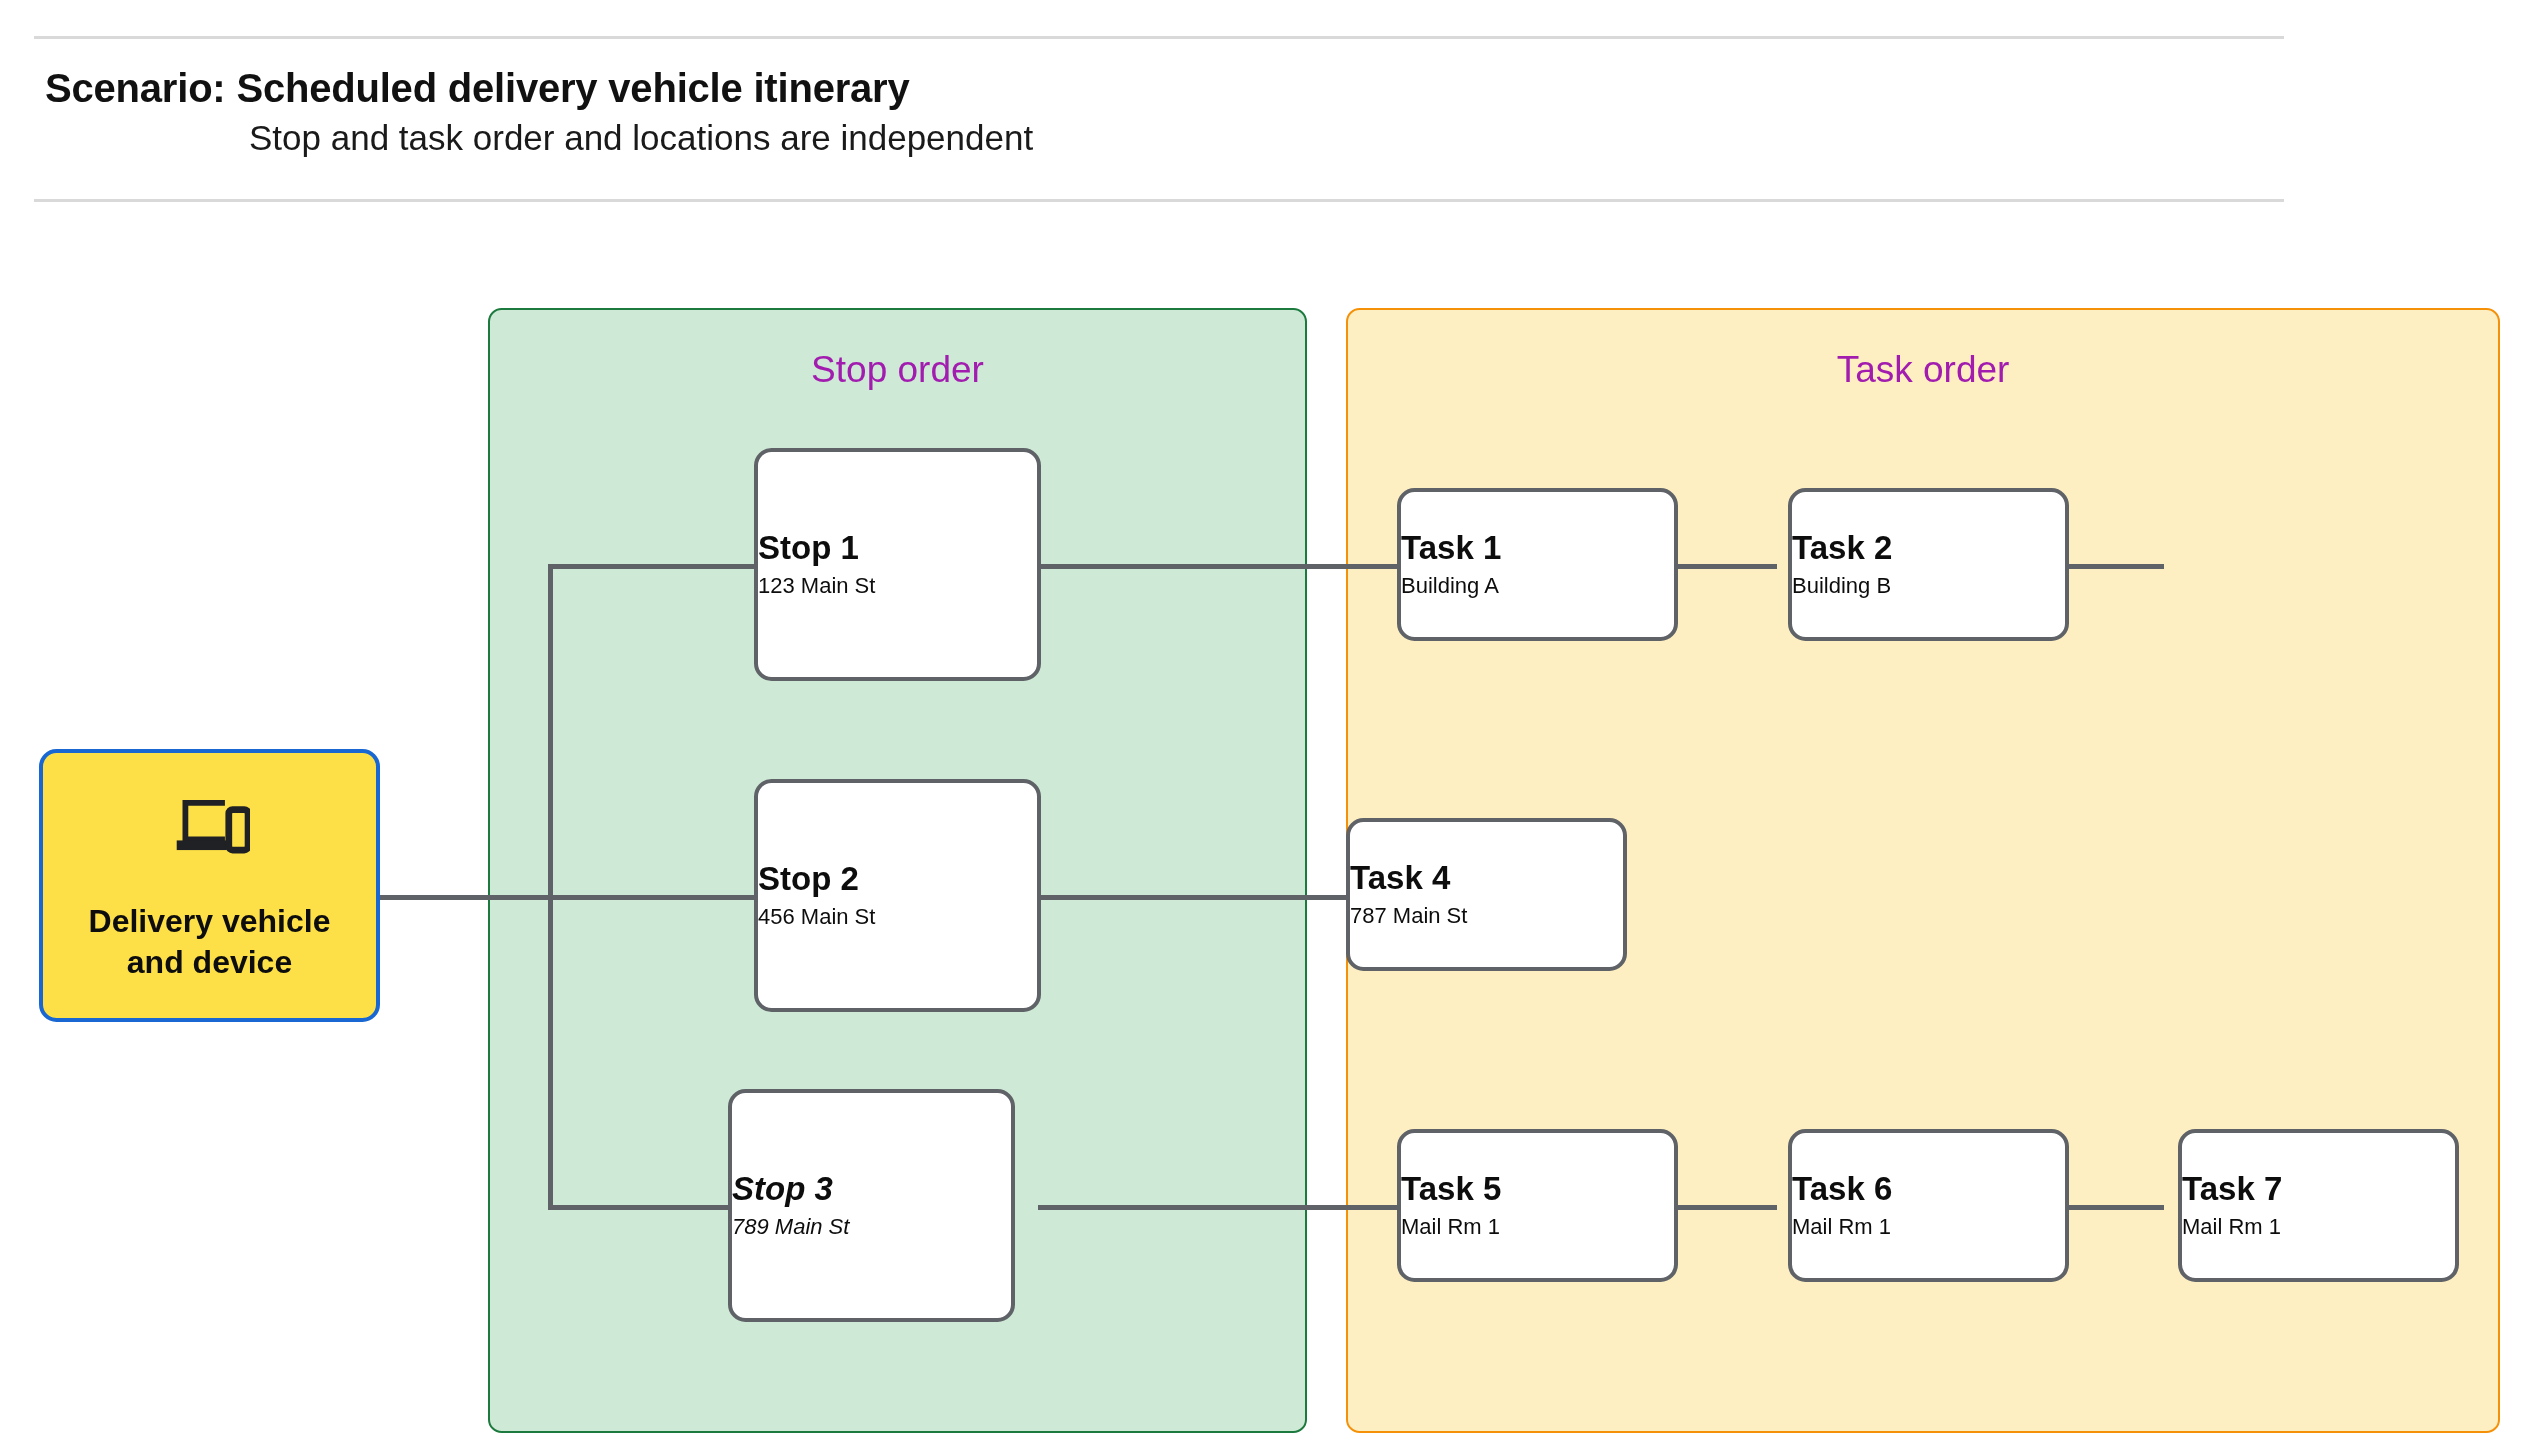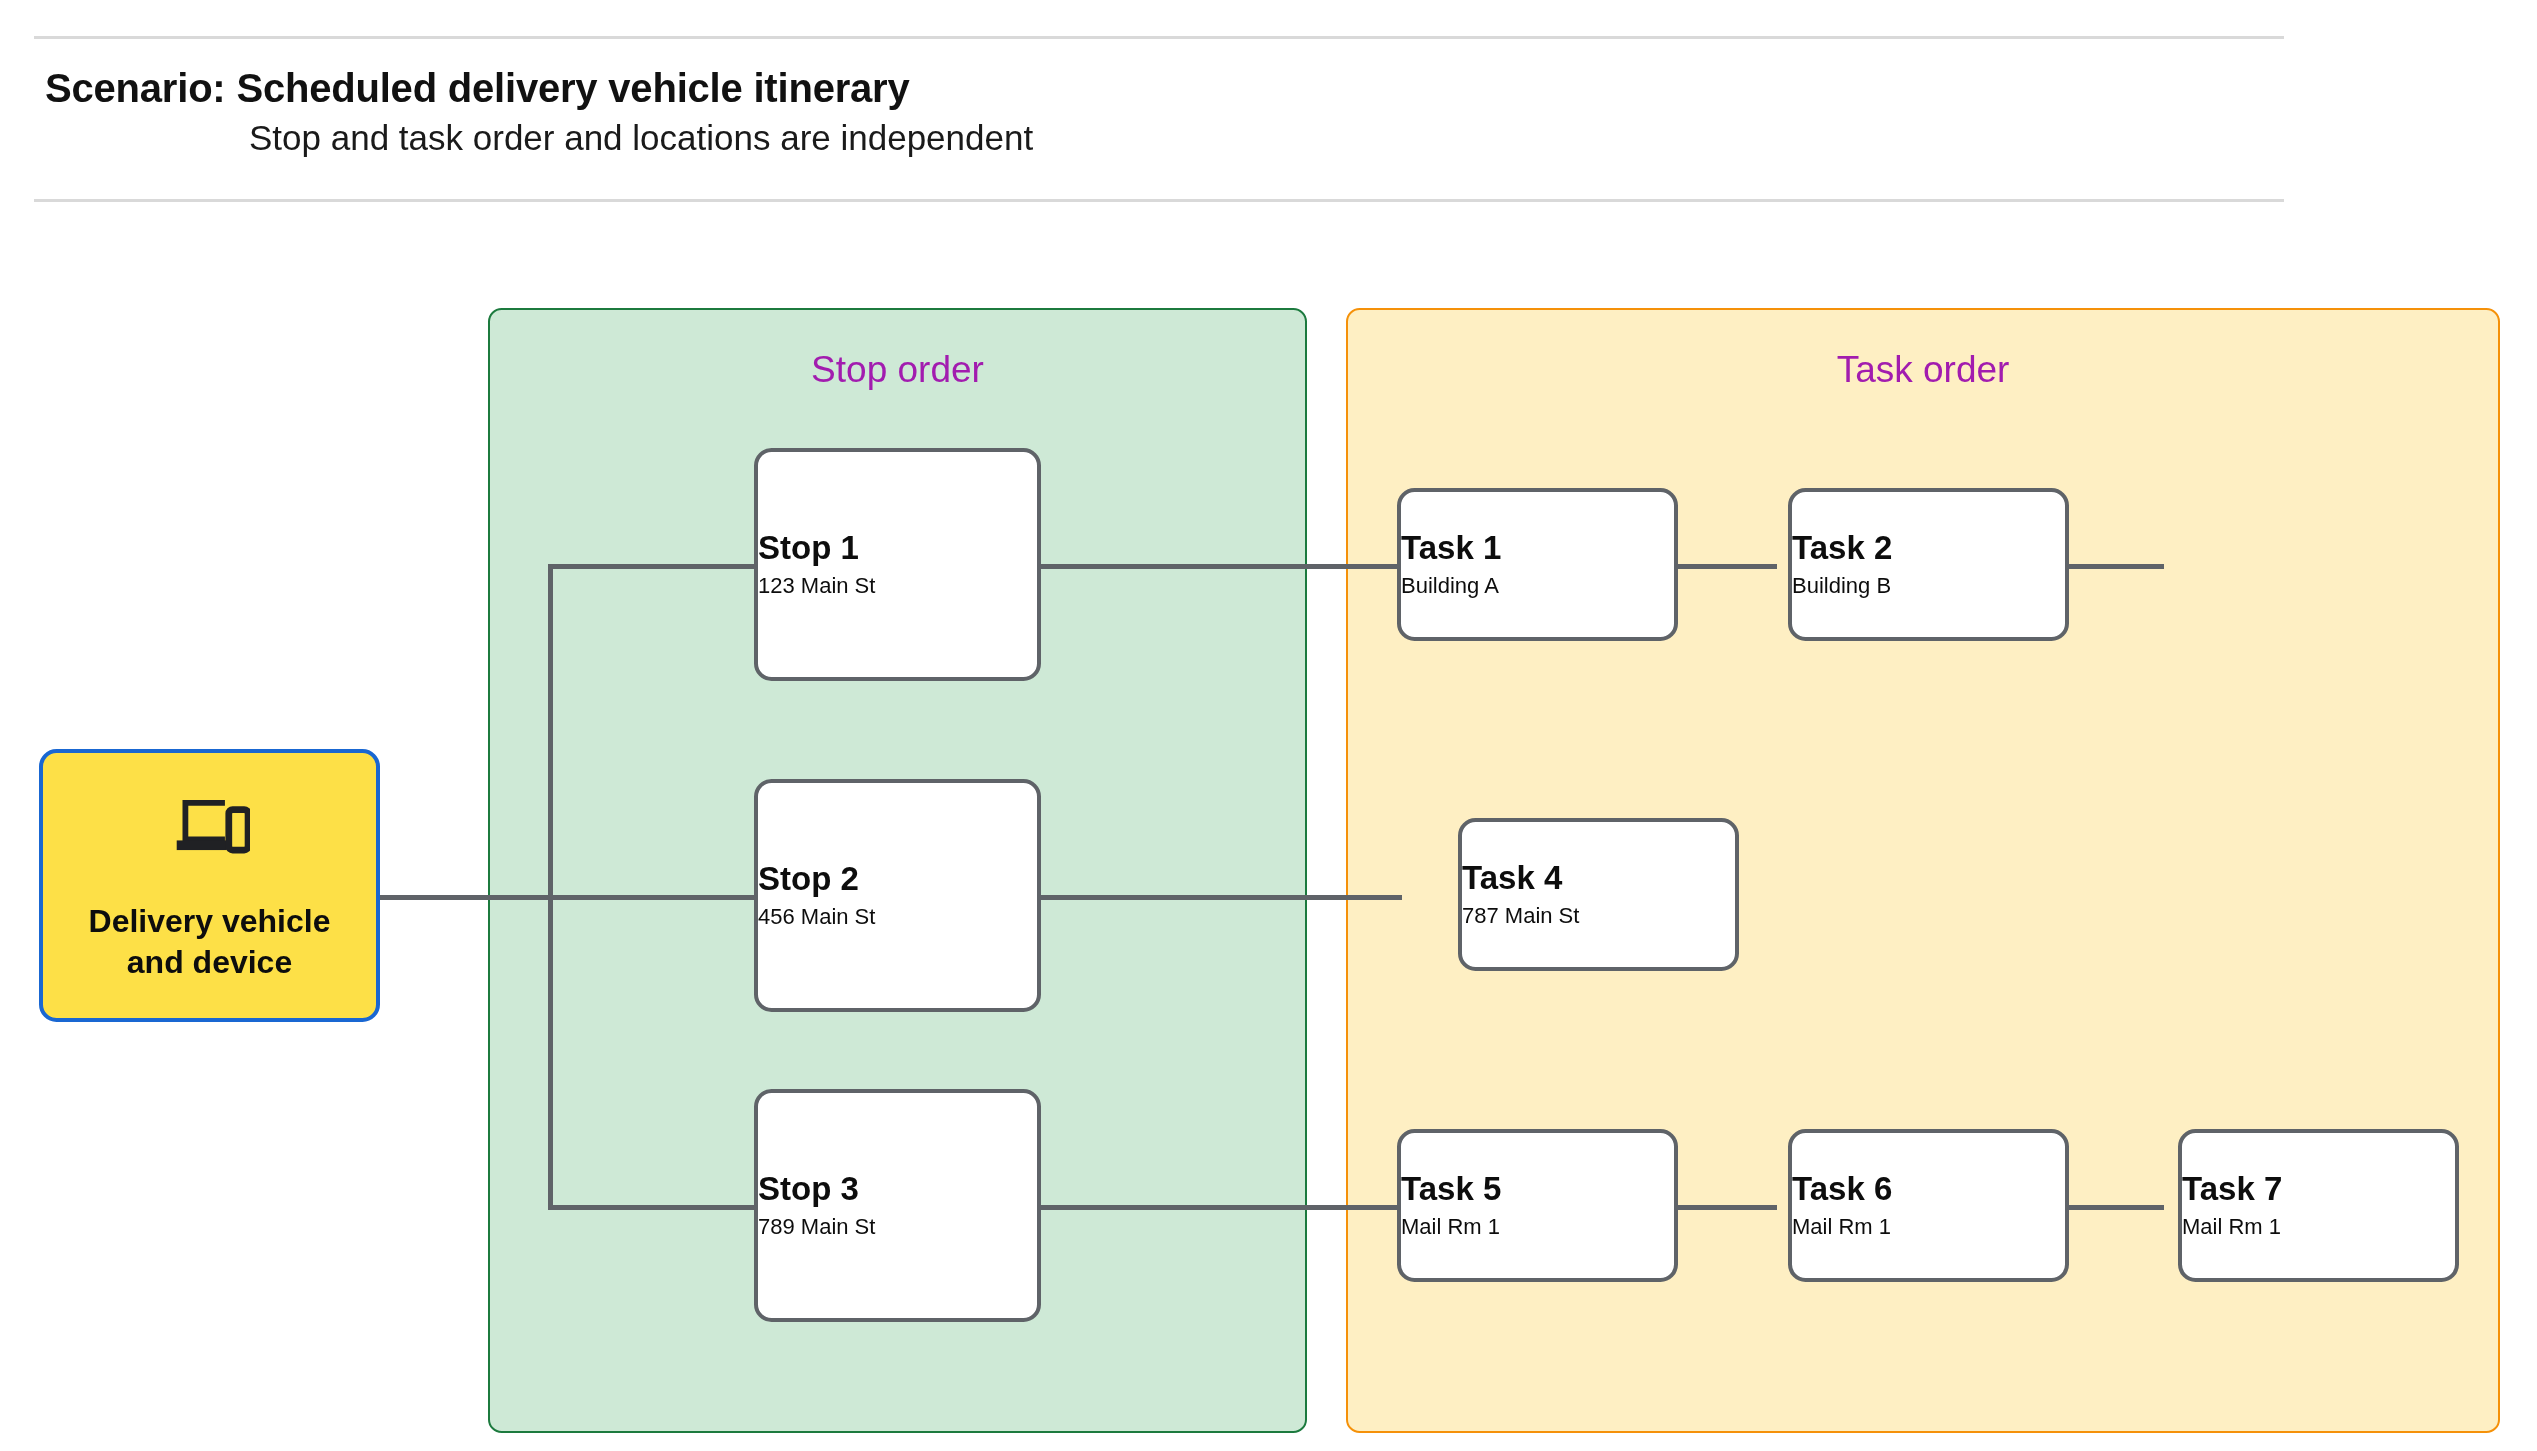--- a/index.html
+++ b/index.html
@@ -201,35 +201,35 @@
   </div>
 
   <div class="node stop-node" style="left:754px; top:448px;">
     <span class="n-title">Stop 1</span>
     <span class="n-sub">123 Main St</span>
   </div>
   <div class="node stop-node" style="left:754px; top:779px;">
     <span class="n-title">Stop 2</span>
     <span class="n-sub">456 Main St</span>
   </div>
-  <div class="node stop-node" style="left:754px; top:1089px;">
+  <div class="node stop-node" style="left:728px; top:1089px;font-style:italic;">
     <span class="n-title">Stop 3</span>
     <span class="n-sub">789 Main St</span>
   </div>
 
   <div class="node task-node" style="left:1397px; top:488px;">
     <span class="n-title">Task 1</span>
     <span class="n-sub">Building A</span>
   </div>
   <div class="node task-node" style="left:1788px; top:488px;">
     <span class="n-title">Task 2</span>
     <span class="n-sub">Building B</span>
   </div>
 
-  <div class="node task-node" style="left:1458px; top:818px;">
+  <div class="node task-node" style="left:1346px; top:818px;">
     <span class="n-title">Task 4</span>
     <span class="n-sub">787 Main St</span>
   </div>
 
   <div class="node task-node" style="left:1397px; top:1129px;">
     <span class="n-title">Task 5</span>
     <span class="n-sub">Mail Rm 1</span>
   </div>
   <div class="node task-node" style="left:1788px; top:1129px;">
     <span class="n-title">Task 6</span>

